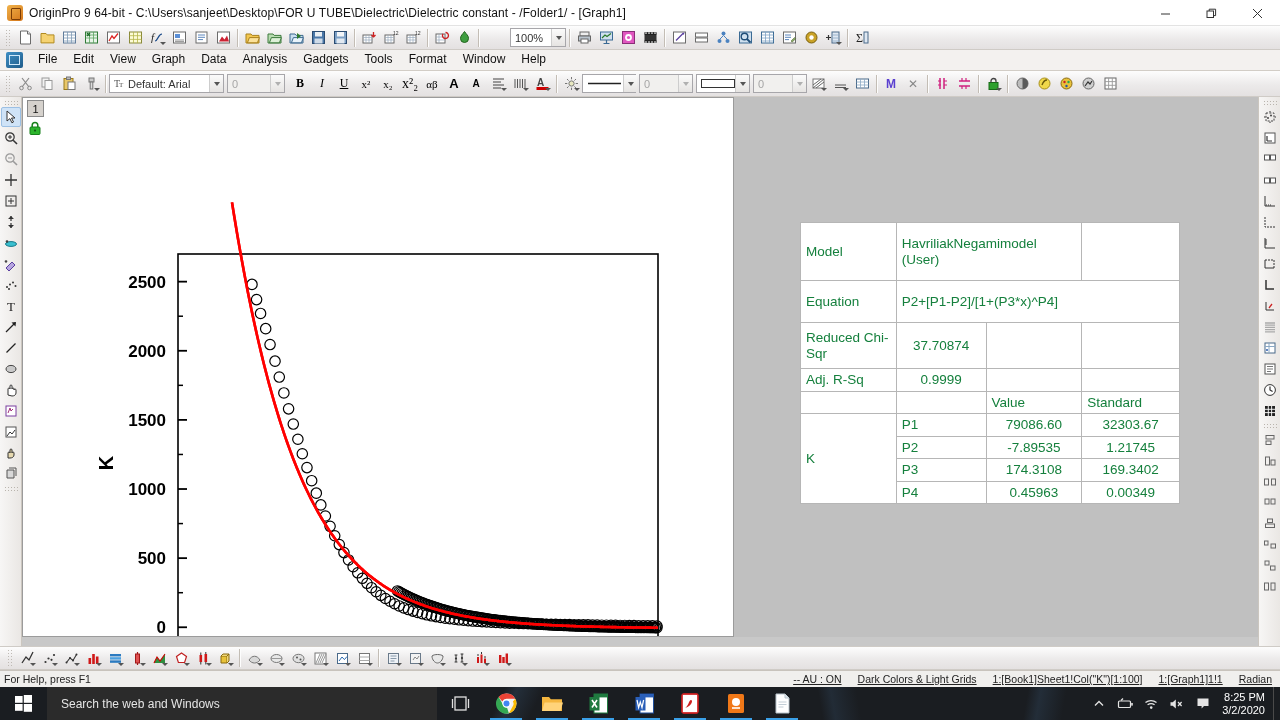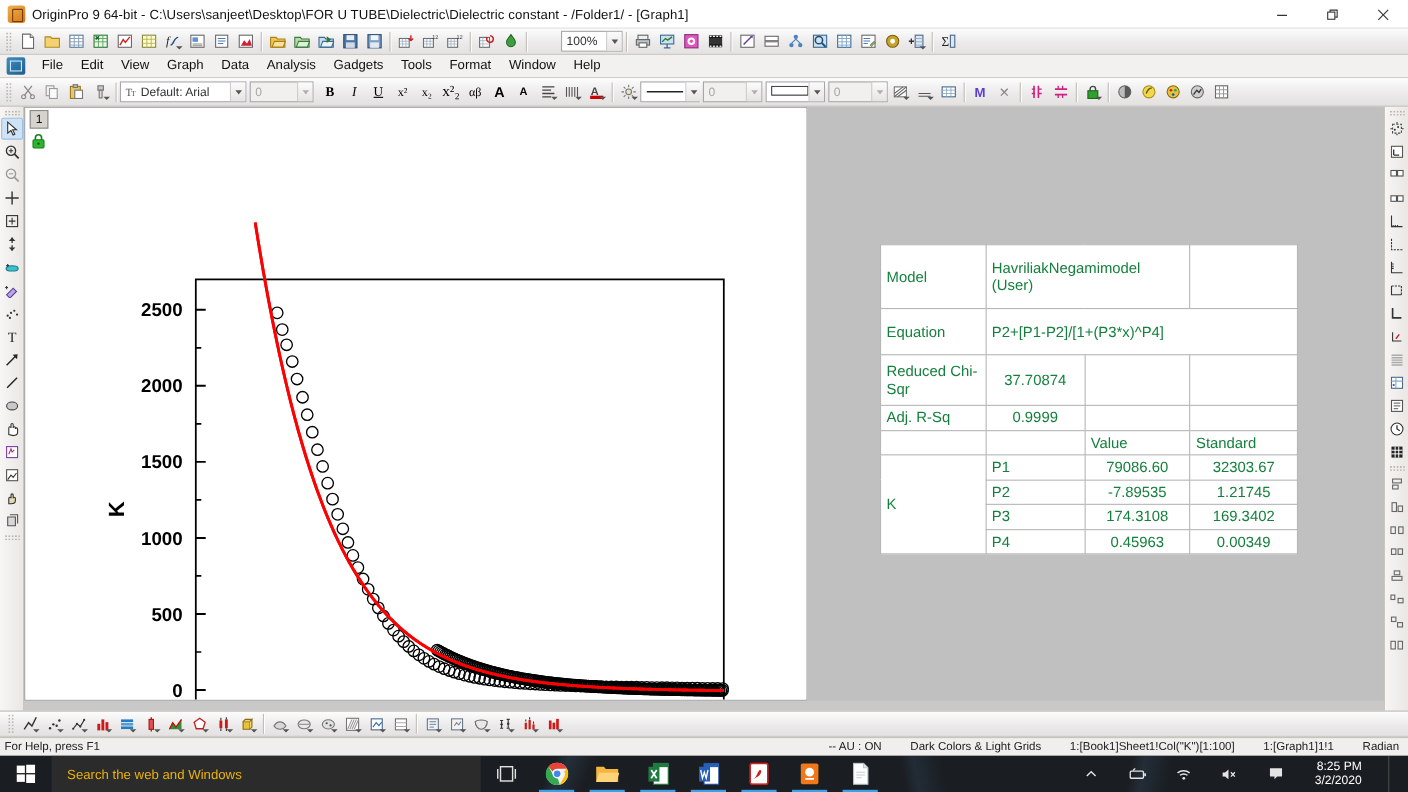--- a/index.html
+++ b/index.html
@@ -132,54 +132,54 @@
   .c4 { width:98px; }
 
   
   .tb-bottom { height:24px; padding-left:4px; border-top:1px solid #cfcbc6; }
 
   
   .statusbar {
     height:17px; background:#f0efed; border-top:1px solid #c8c3bc;
     display:flex; align-items:center; font-size:10.5px; color:#222; padding:0 4px;
   }
-  .status-right { margin-left:auto; display:flex; gap:26px; padding-right:4px; }
+  .status-right { margin-left:auto; display:flex; gap:16px; padding-right:4px;text-decoration:underline; }
 
   
   .taskbar {
     height:33px; background:#1a1d21; display:flex; align-items:center; flex:none;
     position:relative; overflow:hidden;
   }
   .taskbar::before{
     content:""; position:absolute; inset:0;
     background:
       linear-gradient(115deg, transparent 39%, rgba(70,110,150,.22) 40%, transparent 42%),
       linear-gradient(80deg, transparent 64%, rgba(70,110,150,.18) 65%, transparent 67%),
       linear-gradient(100deg, transparent 80%, rgba(70,110,150,.2) 81%, transparent 83%);
     pointer-events:none;
   }
   .start {
     width:47px; height:33px; display:flex; align-items:center; justify-content:center;
     position:relative; z-index:2;
   }
   .searchbox {
     width:390px; height:33px; background:#2b2b2b; display:flex; align-items:center;
-    padding-left:14px; color:#eab308; font-size:12px; position:relative; z-index:2;
+    padding-left:14px; color:#e5e5e5; font-size:12px; position:relative; z-index:2;
   }
   .tbicons { display:flex; align-items:center; position:relative; z-index:2; }
   .tbicon {
     width:46px; height:33px; display:flex; align-items:center; justify-content:center;
     position:relative;
   }
   .tbicon.active::after {
     content:""; position:absolute; left:7px; right:7px; bottom:0; height:2px; background:#3aa0e8;
   }
   .tray {
-    margin-left:auto; display:flex; align-items:center; gap:16px; color:#e8e8e8;
-    position:relative; z-index:2; padding-right:12px;
+    margin-left:auto; display:flex; align-items:center; gap:0; color:#e8e8e8;
+    position:relative; z-index:2; padding-right:1px;
   }
   .tray-ic { width:26px; height:33px; display:flex; align-items:center; justify-content:center; }
   .clock {
     font-size:11px; line-height:13px; text-align:right; padding:0 8px 0 6px; color:#fff;
   }
   .showdesk { width:6px; height:33px; border-left:1px solid #4a4a4a; }
   .scroll-hint {
     position:absolute; right:2px; bottom:2px; width:14px; height:14px; z-index:5;
   }
 </style>

